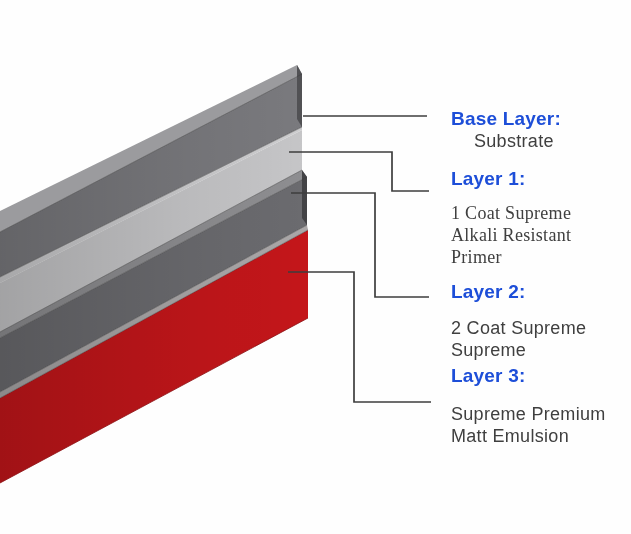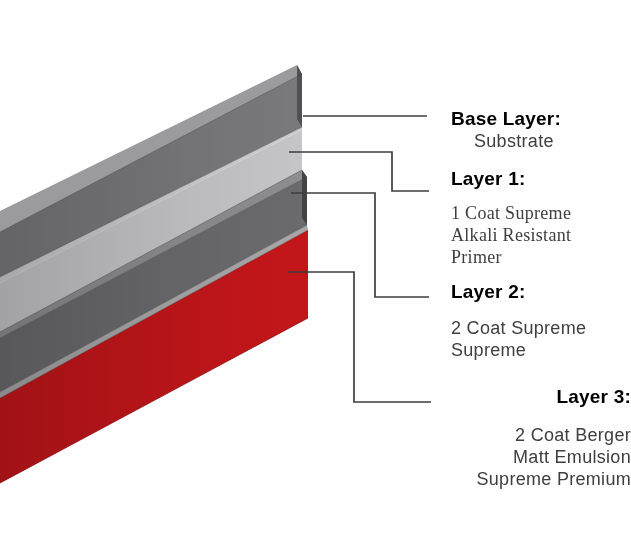--- a/index.html
+++ b/index.html
@@ -28,40 +28,40 @@
   }
   .label-block {
     position: absolute;
     left: 0;
     width: 180px;
   }
   .label-heading {
     font-size: 19px;
     font-weight: bold;
     line-height: 23px;
-    color: #000000;
+    color: #1d4ed8;
     letter-spacing: 0.2px;
     white-space: nowrap;
   }
   .label-body {
     font-size: 18px;
     line-height: 22px;
     color: #3f3f3f;
     letter-spacing: 0.3px;
   }
   .label-body div {
     white-space: nowrap;
   }
   .block-base   { top: 107px; }
   .block-base   .label-body { margin-top: 0px; margin-left: 23px; }
   .block-layer1 { top: 167px; }
   .block-layer1 .label-body { margin-top: 12px; font-family: Liberation Serif, serif; }
   .block-layer2 { top: 280px; }
   .block-layer2 .label-body { margin-top: 14px; }
-  .block-layer3 { top: 385px; text-align: right; }
+  .block-layer3 { top: 364px; }
   .block-layer3 .label-body { margin-top: 16px; }
 </style>
 </head>
 <body>
 
 <div class="canvas">
 
   <svg class="stack-svg" width="631" height="534" viewBox="0 0 631 534">
     <defs>
       <linearGradient id="shade" x1="0" y1="0" x2="1" y2="0">
@@ -127,20 +127,19 @@
       <div class="label-heading">Layer 2:</div>
       <div class="label-body">
           <div>2 Coat Supreme</div>
           <div>Supreme</div>
         </div>
     </div>
 
     <div class="label-block block-layer3">
       <div class="label-heading">Layer 3:</div>
       <div class="label-body">
-          <div>2 Coat Berger</div>
+          <div>Supreme Premium</div>
           <div>Matt Emulsion</div>
-          <div>Supreme Premium</div>
         </div>
     </div>
 
   </div>
 </div>
 
 </body></html>

